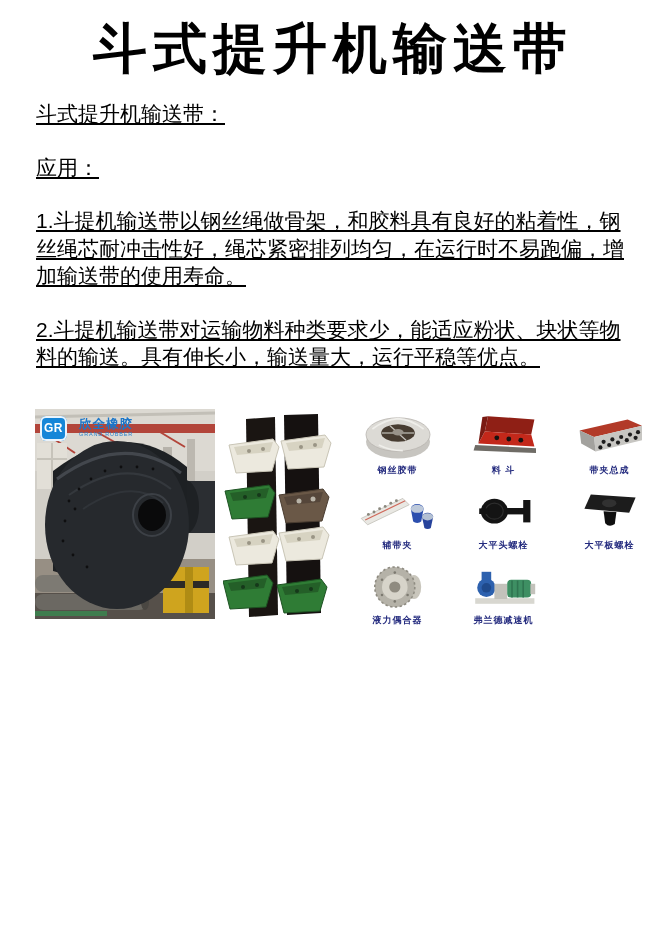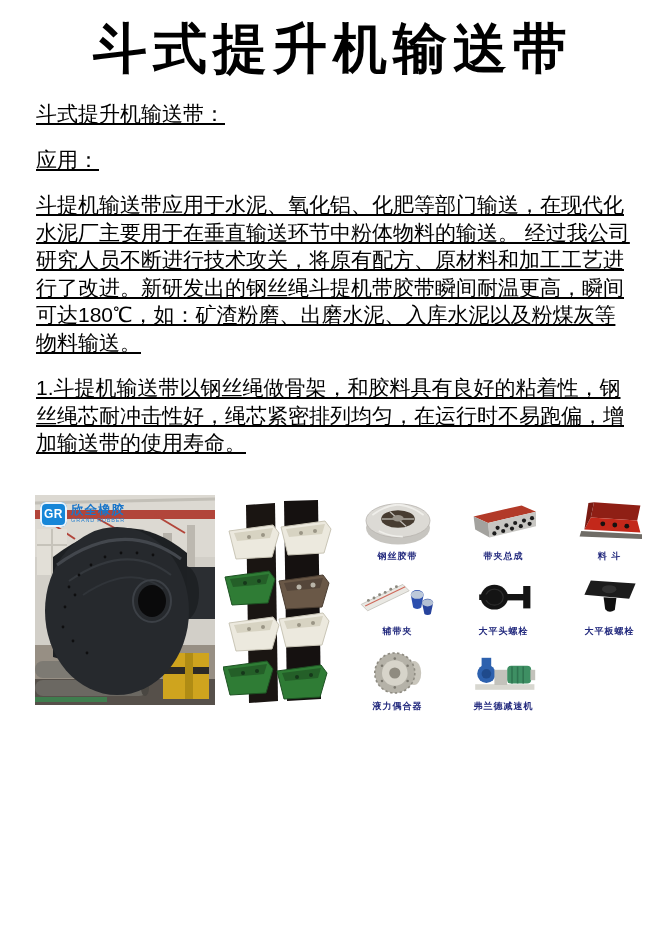--- a/index.html
+++ b/index.html
@@ -8,33 +8,33 @@
     position:relative; width:666px; height:740px; margin:0 auto;
     background:#ffffff; overflow:hidden;
     font-family:"Liberation Sans", sans-serif; color:#000;
   }
   .title {
     margin-top:18px; text-align:center;
     font-size:54px; line-height:60px; font-weight:bold; letter-spacing:6px;
     white-space:nowrap;
   }
   .body-text { padding:0 36px; font-size:21px; line-height:27.5px;text-decoration:underline; }
-  .para { margin-top:18px; }
+  .para { margin-top:26px; }
   .para.first { margin-top:22px; }
 
   
   .gallery {
     margin-top:38px; padding-left:35px; padding-right:6px;
     display:flex; align-items:flex-start;
   }
   .photo-factory { position:relative; width:180px; height:210px; flex:0 0 auto; }
   .photo-factory svg { display:block; }
   .logo {
     position:absolute; top:7px; left:5px;
-    display:flex; align-items:center; gap:4px;
+    display:flex; align-items:center; gap:12px;
   }
   .logo-box {
     width:27px; height:25px; background:#1686d8; border-radius:6px;
     color:#fff; font-weight:bold; font-size:12px; letter-spacing:0.5px;
     display:flex; align-items:center; justify-content:center;
     box-shadow:inset 0 0 0 2px #eaf4fd;
   }
   .logo-text { display:flex; flex-direction:column; line-height:1;align-items:flex-end; }
   .logo-cn { color:#1b76c9; font-size:12.5px; font-weight:bold; letter-spacing:1px; }
   .logo-en { color:#2b83cf; font-size:5.5px; letter-spacing:0.8px; margin-top:1.5px; }
@@ -58,22 +58,22 @@
 </head>
 <body>
 
 <div class="page">
 
   <h1 class="title">斗式提升机输送带</h1>
 
   <div class="body-text">
     <p class="para first">斗式提升机输送带：</p>
     <p class="para">应用：</p>
-    <p class="para">斗提机输送带应用于水泥、氧化铝、化肥等部门输送，在现代化水泥厂主要用于在垂直输送环节中粉体物料的输送。 经过我公司研究人员不断进行技术攻关，将原有配方、原材料和加工工艺进行了改进。新研发出的钢丝绳斗提机带胶带瞬间耐温更高，瞬间可达180℃，如：矿渣粉磨、出磨水泥、入库水泥以及粉煤灰等物料输送。</p>
     <p class="para">1.斗提机输送带以钢丝绳做骨架，和胶料具有良好的粘着性，钢丝绳芯耐冲击性好，绳芯紧密排列均匀，在运行时不易跑偏，增加输送带的使用寿命。</p>
+    <p class="para">2.斗提机输送带对运输物料种类要求少，能适应粉状、块状等物料的输送。具有伸长小，输送量大，运行平稳等优点。</p>
   </div>
 
   <div class="gallery">
 
     <div class="photo-factory">
       <svg width="180" height="210" viewBox="0 0 180 210">
         <rect width="180" height="210" fill="#d2cfc8"></rect>
         <rect width="180" height="62" fill="#dcd9d2"></rect>
         <line x1="0" y1="8" x2="180" y2="4" stroke="#c2bfb7" stroke-width="3"></line>
         <rect x="0" y="15" width="180" height="9" fill="#b2453a"></rect>
@@ -178,20 +178,35 @@
           <line x1="40" y1="16" x2="60" y2="34" stroke="#c4c1bb" stroke-width="1.5"></line>
           <ellipse cx="50" cy="24" rx="7" ry="4" fill="#99938a"></ellipse>
         </svg>
           </div>
         <figcaption>钢丝胶带</figcaption>
       </figure>
 
       <figure class="product">
         <div class="thumb">
             <svg width="96" height="48" viewBox="0 0 100 60">
+          <path d="M30,4 L88,8 L84,27 L26,23 Z" fill="#8f1f15"></path>
+          <path d="M26,23 L84,27 L88,42 L18,38 Z" fill="#c3281a"></path>
+          <path d="M30,4 L26,23 L18,38 L23,5 Z" fill="#7a1a12"></path>
+          <circle cx="41" cy="31" r="3" fill="#161210"></circle>
+              <circle cx="56" cy="32.5" r="3" fill="#161210"></circle>
+          <circle cx="71" cy="34" r="3" fill="#161210"></circle>
+          <path d="M14,40 L90,44 L90,50 L12,47 Z" fill="#6f6c66"></path>
+        </svg>
+          </div>
+        <figcaption>料 斗</figcaption>
+      </figure>
+
+      <figure class="product">
+        <div class="thumb">
+            <svg width="96" height="48" viewBox="0 0 100 60">
           <path d="M12,22 L72,8 L90,16 L30,30 Z" fill="#b23a28"></path>
           <path d="M30,30 L90,16 L90,34 L32,48 Z" fill="#c7c6c2"></path>
           <path d="M12,22 L30,30 L32,48 L14,38 Z" fill="#a3a29e"></path>
           <circle cx="42" cy="36" r="2.6" fill="#1c1c1c"></circle>
               <circle cx="53" cy="33" r="2.6" fill="#1c1c1c"></circle>
           <circle cx="64" cy="30" r="2.6" fill="#1c1c1c"></circle>
               <circle cx="75" cy="27" r="2.6" fill="#1c1c1c"></circle>
           <circle cx="85" cy="24" r="2.6" fill="#1c1c1c"></circle>
           <circle cx="38" cy="43" r="2.6" fill="#1c1c1c"></circle>
               <circle cx="49" cy="40" r="2.6" fill="#1c1c1c"></circle>
@@ -199,35 +214,20 @@
               <circle cx="71" cy="34" r="2.6" fill="#1c1c1c"></circle>
           <circle cx="82" cy="31" r="2.6" fill="#1c1c1c"></circle>
         </svg>
           </div>
         <figcaption>带夹总成</figcaption>
       </figure>
 
       <figure class="product">
         <div class="thumb">
             <svg width="96" height="48" viewBox="0 0 100 60">
-          <path d="M30,4 L88,8 L84,27 L26,23 Z" fill="#8f1f15"></path>
-          <path d="M26,23 L84,27 L88,42 L18,38 Z" fill="#c3281a"></path>
-          <path d="M30,4 L26,23 L18,38 L23,5 Z" fill="#7a1a12"></path>
-          <circle cx="41" cy="31" r="3" fill="#161210"></circle>
-              <circle cx="56" cy="32.5" r="3" fill="#161210"></circle>
-          <circle cx="71" cy="34" r="3" fill="#161210"></circle>
-          <path d="M14,40 L90,44 L90,50 L12,47 Z" fill="#6f6c66"></path>
-        </svg>
-          </div>
-        <figcaption>料 斗</figcaption>
-      </figure>
-
-      <figure class="product">
-        <div class="thumb">
-            <svg width="96" height="48" viewBox="0 0 100 60">
           <path d="M4,38 L56,13 L64,21 L12,46 Z" fill="#e9e8e3" stroke="#c1bfb8" stroke-width="1"></path>
           <line x1="9" y1="40" x2="59" y2="16" stroke="#cf6a5c" stroke-width="1.5"></line>
           <circle cx="13" cy="33" r="1.8" fill="#8b887e"></circle>
               <circle cx="20" cy="30" r="1.8" fill="#8b887e"></circle>
           <circle cx="27" cy="26" r="1.8" fill="#8b887e"></circle>
               <circle cx="34" cy="23" r="1.8" fill="#8b887e"></circle>
           <circle cx="41" cy="19" r="1.8" fill="#8b887e"></circle>
               <circle cx="48" cy="16" r="1.8" fill="#8b887e"></circle>
           <path d="M66,26 a8,6 0 0 1 16,0 L79,42 a6,4 0 0 1 -10,0 Z" fill="#2c4fae"></path>
           <ellipse cx="74" cy="26" rx="8" ry="5" fill="#bdc9da"></ellipse>

